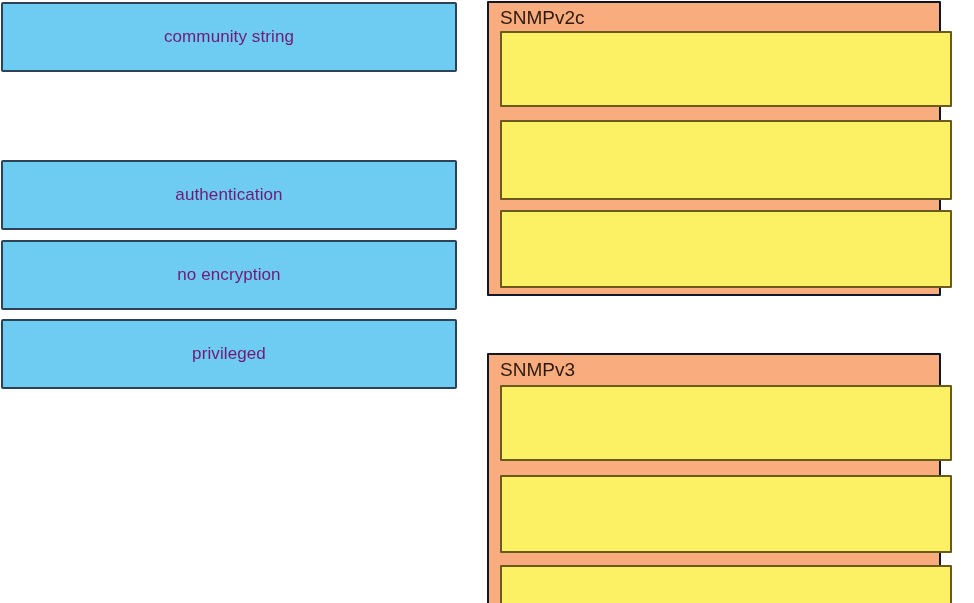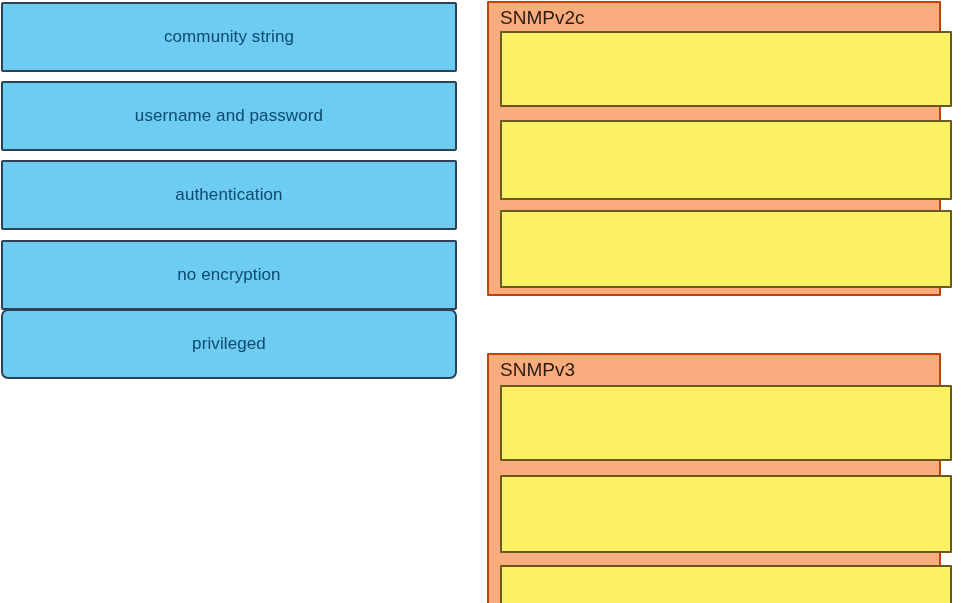--- a/index.html
+++ b/index.html
@@ -45,50 +45,50 @@
     border-radius: 2px;
     display: flex;
     align-items: center;
     justify-content: center;
     cursor: move;
   }
 
   .drag-tile-label {
     font-size: 17px;
     line-height: 20px;
-    color: #0c4a6e;
+    color: #701a75;
     letter-spacing: 0.1px;
     text-align: center;
     white-space: nowrap;
     user-select: none;
   }
 
   .tile-0 { top: 2px; }
   .tile-1 { top: 81px; }
   .tile-2 { top: 160px; }
   .tile-3 { top: 240px; }
-  .tile-4 { top: 309px; border-radius: 7px; }
+  .tile-4 { top: 319px; }
   .tile-5 { top: 399px; }
 
   
   .target-column {
     position: absolute;
     left: 487px;
     top: 0px;
     width: 487px;
     height: 603px;
   }
 
   .target-group {
     position: absolute;
     left: 0px;
     width: 454px;
     box-sizing: border-box;
     background: #f9ad7e;
-    border: 2px solid #c2410c;
+    border: 2px solid #0f172a;
     border-radius: 1px;
     padding: 0;
   }
 
   .group-v2c {
     top: 1px;
     height: 295px;
   }
 
   .group-v3 {
@@ -132,23 +132,20 @@
 <body>
 
 <div id="exercise-root">
 
   <div class="source-pool">
 
     <div class="drag-tile tile-0">
       <span class="drag-tile-label">community string</span>
     </div>
 
-    <div class="drag-tile tile-1">
-      <span class="drag-tile-label">username and password</span>
-    </div>
 
     <div class="drag-tile tile-3">
       <span class="drag-tile-label">no encryption</span>
     </div>
 
     <div class="drag-tile tile-2">
       <span class="drag-tile-label">authentication</span>
     </div>
 
     <div class="drag-tile tile-4">

